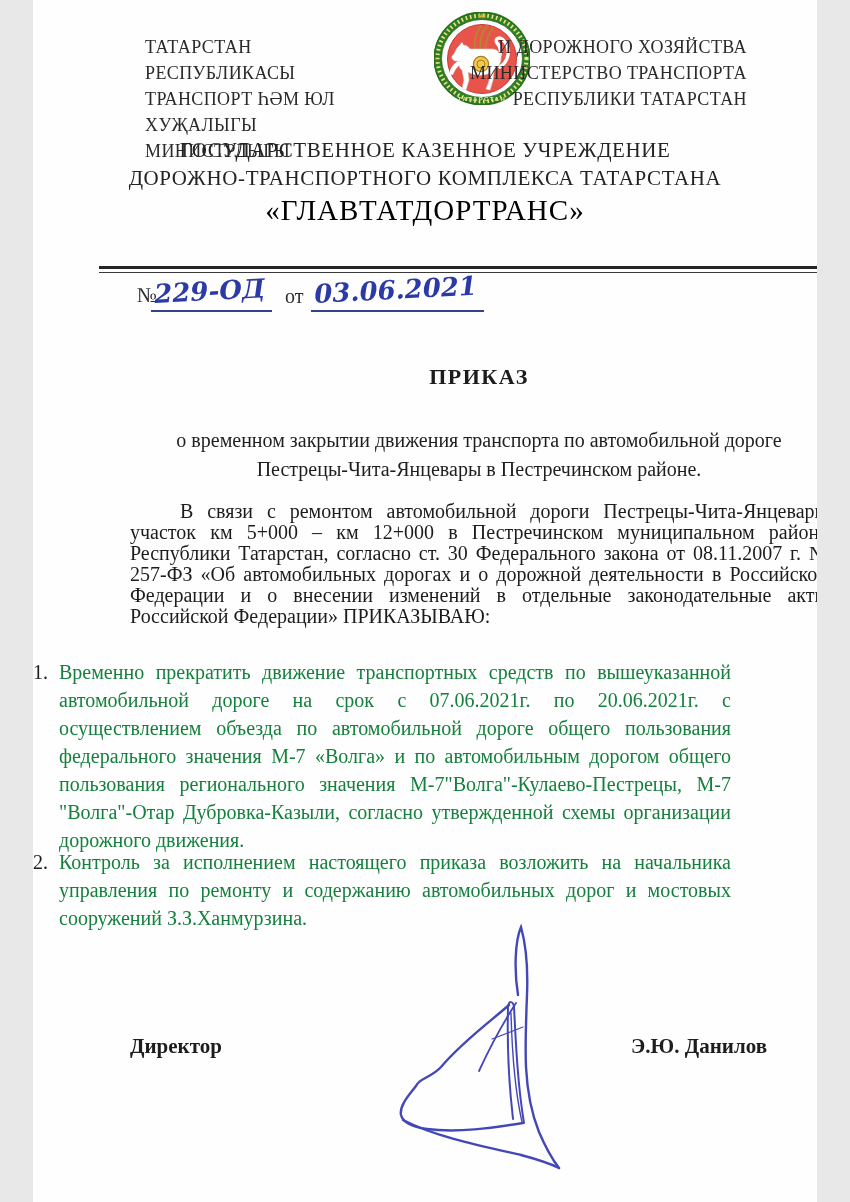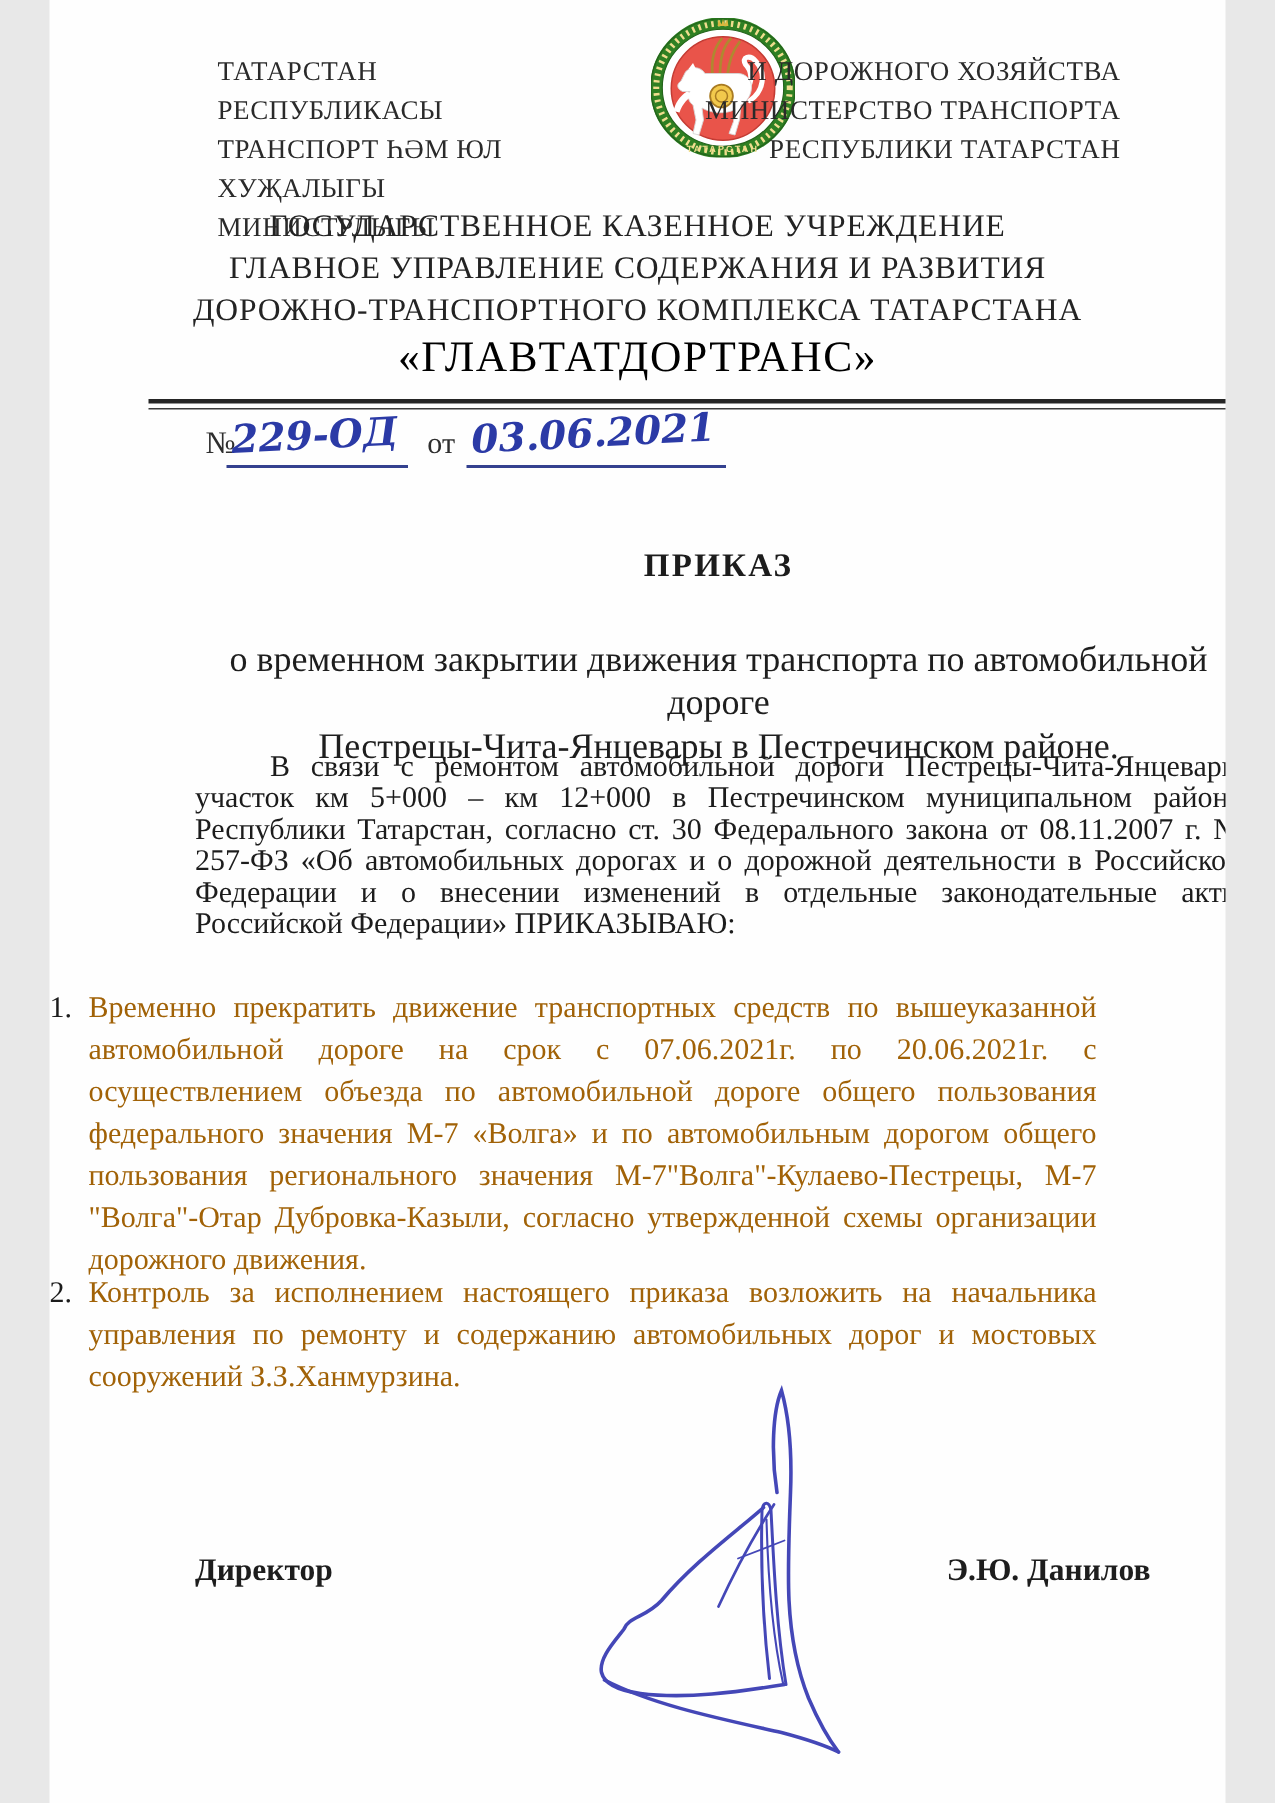--- a/index.html
+++ b/index.html
@@ -44,33 +44,33 @@
   .slot-number{min-width:86px; margin-left:-6px;}
   .slot-date{min-width:158px; margin-left:8px;}
   .req-ot{font-size:20px; color:#2e2e2e; padding-bottom:4px; margin-left:13px;}
   
   .title{
     position:absolute; top:364px; left:97px; width:698px; text-align:center;
     font-size:22px; font-weight:bold; letter-spacing:1.5px; color:#1c1c1c;
   }
   .subject{
     position:absolute; top:426px; left:97px; width:698px; text-align:center;
-    font-size:24px; line-height:29px; color:#1e1e1e;
+    font-size:20px; line-height:29px; color:#1e1e1e;
   }
   
   .para{
     position:absolute; top:501px; left:97px; width:698px;
     font-size:20px; line-height:21px; text-align:justify;
     text-indent:50px; color:#1c1c1c;
   }
   .olist{position:absolute; left:97px; width:698px;}
   .item1{top:658px;} .item2{top:848px;}
   .oitem{position:absolute; left:0; width:698px; display:flex;}
   .onum{width:26px; flex:0 0 26px; font-size:20px; line-height:28px; color:#1c1c1c;}
-  .otext{flex:1; font-size:20px; line-height:28px; text-align:justify; color:#a16207;}
+  .otext{flex:1; font-size:20px; line-height:28px; text-align:justify; color:#15803d;}
   
   .sign-label{
     position:absolute; top:1034px; left:97px;
     font-size:21px; font-weight:bold; color:#1d1d1d;
   }
   .sign-name{
     position:absolute; top:1034px; right:50px;
     font-size:21px; font-weight:bold; color:#1d1d1d;text-align:right;
   }
   .signature{position:absolute; top:915px; left:358px; width:180px; height:260px;}
@@ -121,21 +121,20 @@
   </div>
 
   <div class="hdr-right">
     <div>И  ДОРОЖНОГО  ХОЗЯЙСТВА</div>
     <div>МИНИСТЕРСТВО  ТРАНСПОРТА</div>
     <div>РЕСПУБЛИКИ  ТАТАРСТАН</div>
   </div>
 
   <div class="org">
     <div class="org-line">ГОСУДАРСТВЕННОЕ  КАЗЕННОЕ  УЧРЕЖДЕНИЕ</div>
-    <div class="org-line">ГЛАВНОЕ  УПРАВЛЕНИЕ  СОДЕРЖАНИЯ  И  РАЗВИТИЯ</div>
     <div class="org-line">ДОРОЖНО-ТРАНСПОРТНОГО  КОМПЛЕКСА  ТАТАРСТАНА</div>
     <div class="org-name">«ГЛАВТАТДОРТРАНС»</div>
   </div>
 
   <div class="rule"></div>
 
   <div class="reqs">
     <span class="req-label">№</span>
     <span class="hand-slot slot-number"><span class="hand">229-ОД</span></span>
     <span class="req-ot">от</span>

